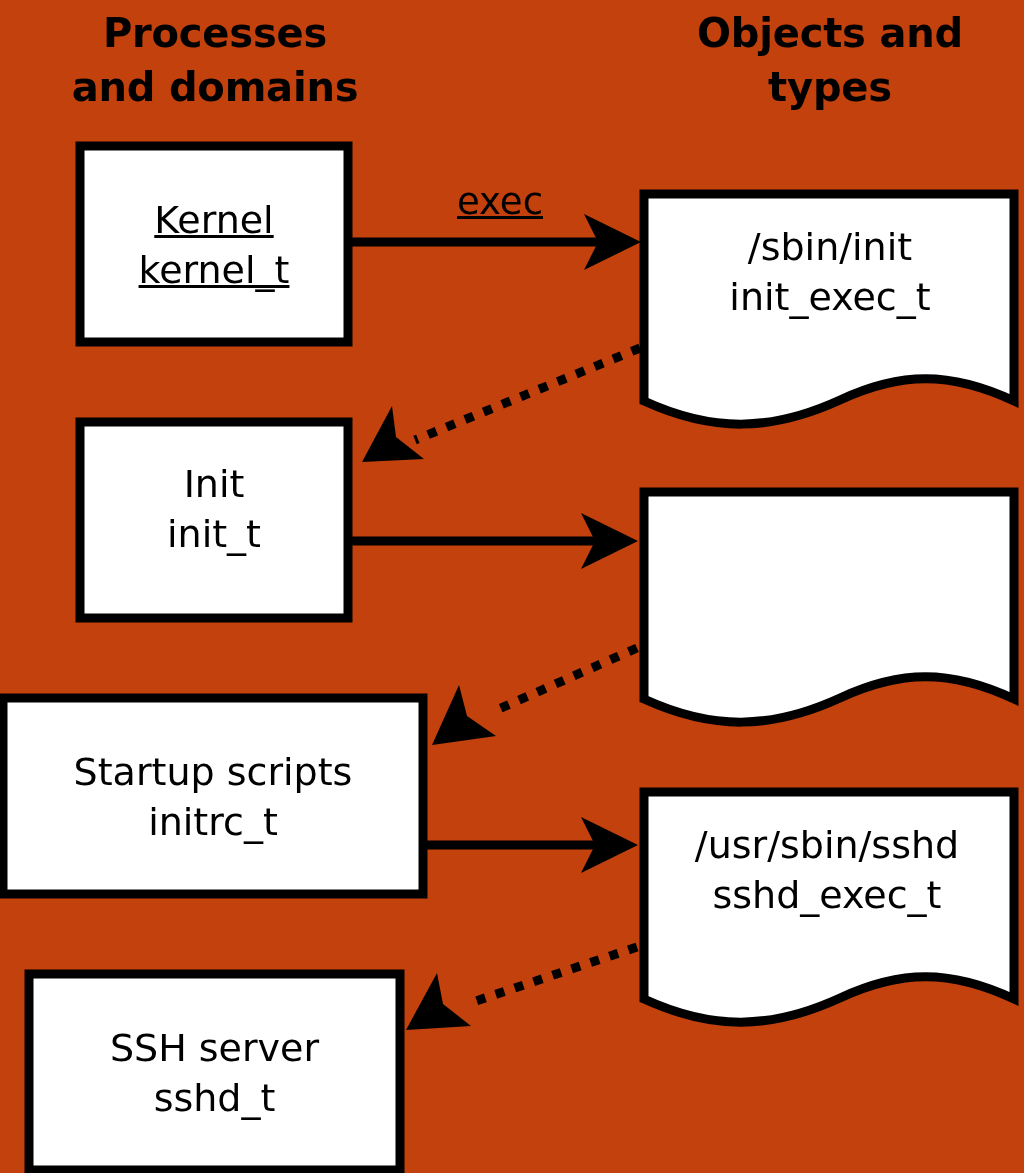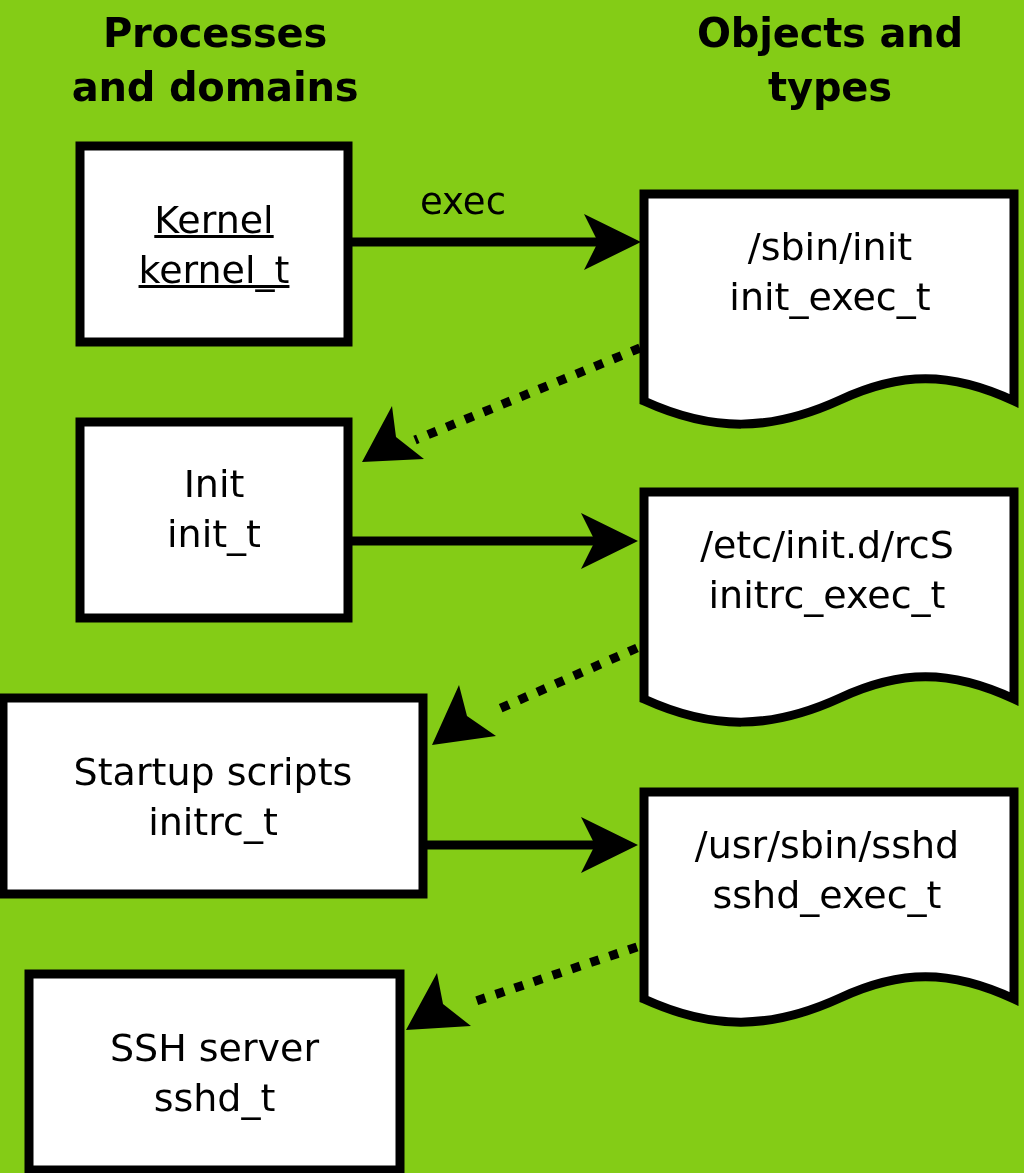--- a/index.html
+++ b/index.html
@@ -10,21 +10,21 @@
   }
   body {
     font-family: "DejaVu Sans", "Liberation Sans", sans-serif;
     color: #000000;
   }
   #diagram-root {
     position: relative;
     width: 1024px;
     height: 1173px;
     overflow: hidden;
-    background: #84cc16;
+    background: #c2410c;
   }
   #diagram-svg {
     position: absolute;
     left: 0;
     top: 0;
     width: 1024px;
     height: 1173px;
     display: block;
   }
   .col-header {
@@ -51,24 +51,25 @@
     position: absolute;
     text-align: center;
     font-size: 38px;
     line-height: 50px;
     white-space: pre-line;
     color: #000000;
     pointer-events: none;
   }
   .edge-label {
     position: absolute;
-    text-align: left;
+    text-align: center;
     font-size: 37px;
     line-height: 40px;
     color: #000000;
+    text-decoration: underline;
   }
 </style>
 </head>
 <body>
 
 <div id="diagram-root">
 
   <svg id="diagram-svg" viewBox="0 0 1024 1173">
 
     <rect x="80" y="146" width="268" height="196" fill="#ffffff" stroke="#000000" stroke-width="9"></rect>
@@ -131,21 +132,19 @@
 
   <div class="node-label" style="left:3px; top:747px; width:420px;">Startup scripts
 initrc_t</div>
 
   <div class="node-label" style="left:29px; top:1023px; width:371px;">SSH server
 sshd_t</div>
 
   <div class="node-label" style="left:640px; top:222px; width:380px;">/sbin/init
 init_exec_t</div>
 
-  <div class="node-label" style="left:637px; top:520px; width:380px;">/etc/init.d/rcS
-initrc_exec_t</div>
 
   <div class="node-label" style="left:637px; top:820px; width:380px;">/usr/sbin/sshd
 sshd_exec_t</div>
 
   <div class="edge-label" style="left:420px; top:182px; width:160px;">exec</div>
 
 </div>
 
 </body></html>

